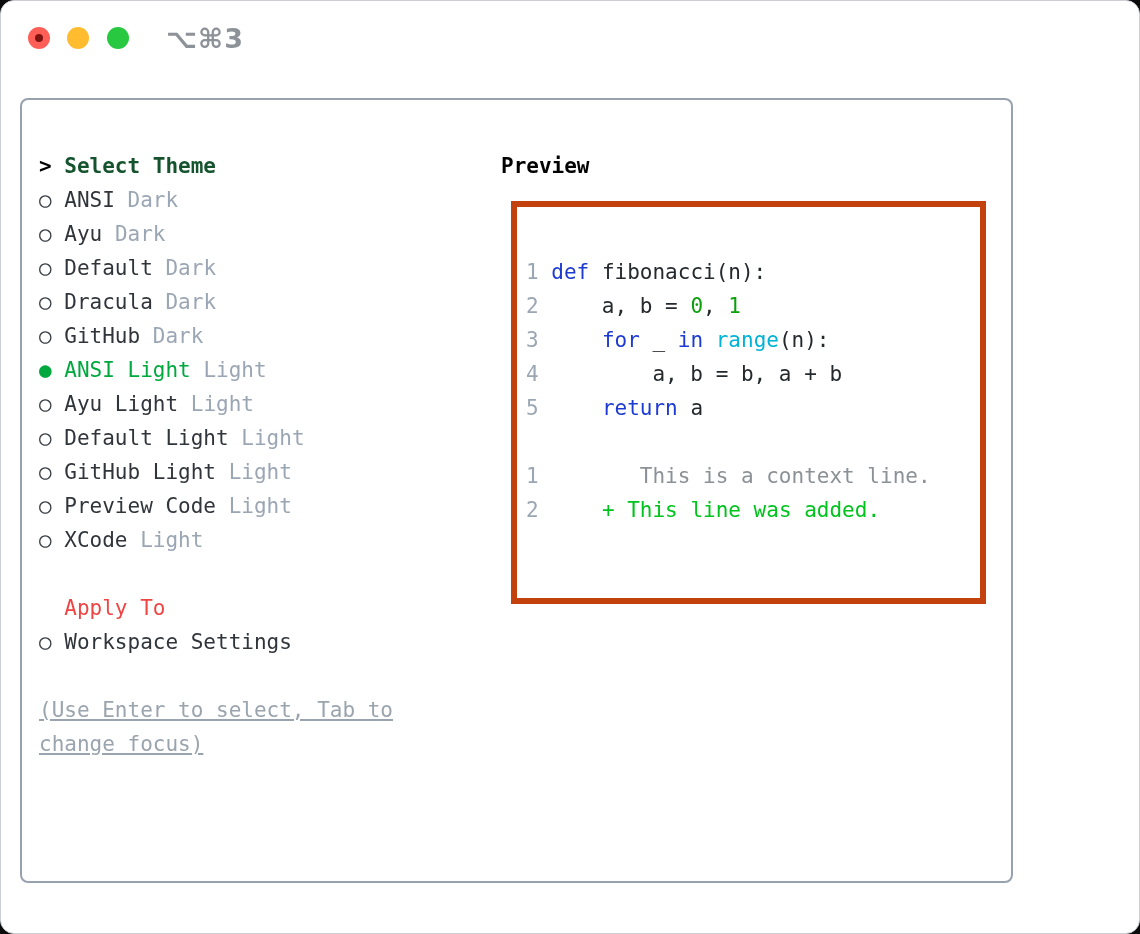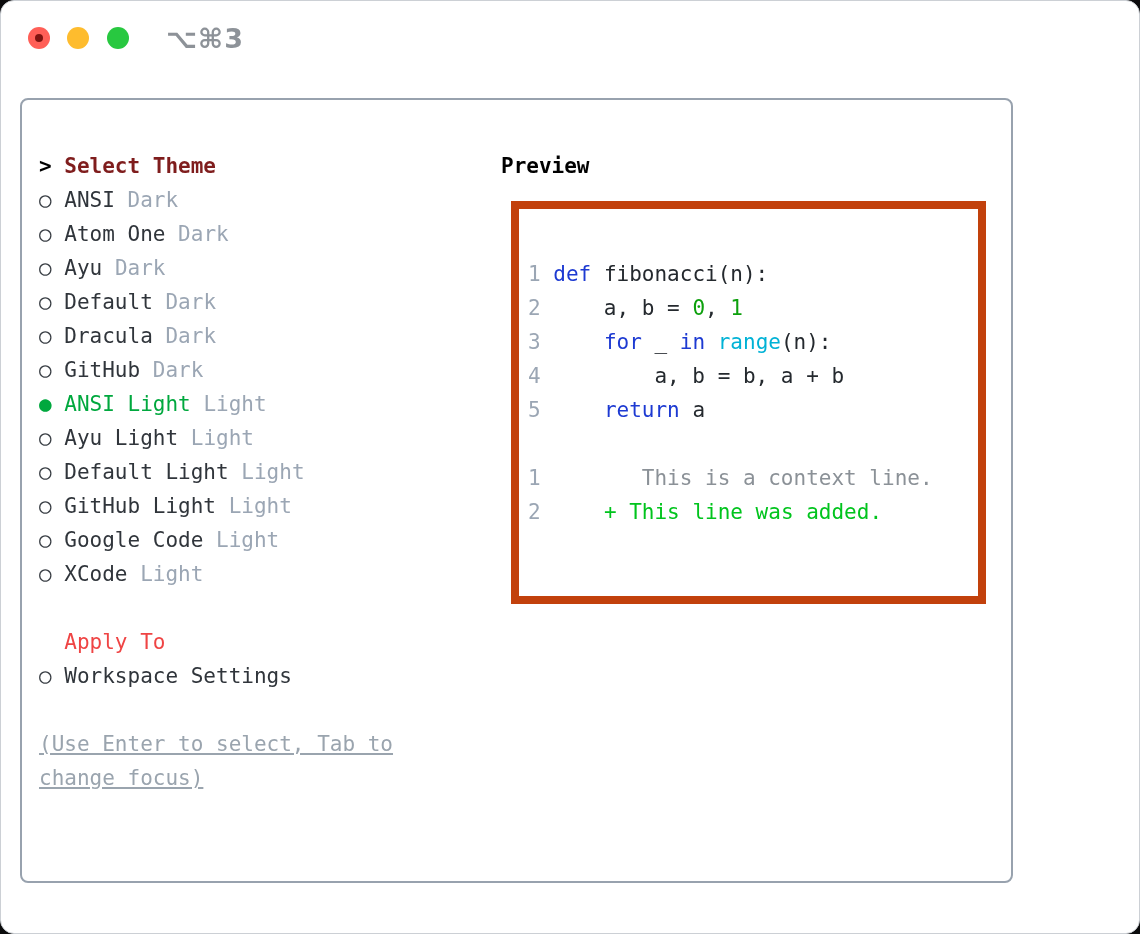--- a/index.html
+++ b/index.html
@@ -29,32 +29,32 @@
     color:var(--title-gray);letter-spacing:1px;
   }
   
   .pane{
     position:absolute;left:19px;top:97px;width:993px;height:785px;
     border:2px solid var(--border-gray);border-radius:8px;background:#fff;
   }
   .row{white-space:pre;line-height:34px;height:34px;font-size:21px;color:var(--text-dark);}
   .left{position:absolute;left:17px;top:49px;}
   .prompt{font-weight:bold;color:#000;}
-  .hdr{font-weight:bold;color:#7f1d1d;}
+  .hdr{font-weight:bold;color:#14532d;}
   .hdr2{color:#ef4444;}
   .bullet{color:var(--radio-dark);}
   .row.sel .bullet,.row.sel .nm{color:var(--selection-green);}
   .nm{color:var(--text-dark);text-align:right;}
   .sfx{color:var(--muted-gray);}
   .help .row{color:var(--help-gray);text-decoration:underline;}
   
   .preview-label{position:absolute;left:479px;top:49px;font-weight:bold;color:#000;}
   .codebox{
     position:absolute;left:489px;top:101px;width:475px;height:403px;
-    border:8px solid #c2410c;background:#fff;padding:48px 6px 0 9px;overflow:hidden;
+    border:6px solid #c2410c;background:#fff;padding:48px 6px 0 9px;overflow:hidden;
   }
   .cl{white-space:pre;line-height:34px;height:34px;font-size:21px;color:var(--code-dark);}
   .ln{color:var(--muted-gray);}
   .kw{color:var(--keyword-blue);}
   .bi{color:var(--builtin-cyan);}
   .lit{color:var(--literal-green);}
   .pl{color:var(--code-dark);}
   .del{color:var(--deleted-red);}
   .add{color:var(--added-green);}
   .ctx{color:var(--context-gray);}
@@ -70,30 +70,29 @@
     <span class="tl yellow"></span>
     <span class="tl green"></span>
     <span class="wtitle">⌥⌘3</span>
   </div>
 
   <div class="pane">
     <div class="left">
       <div class="row"><span class="prompt">&gt;</span><span class="hdr"> Select Theme</span></div>
       <div id="theme-list">
           <div class="row"><span class="bullet">○</span><span class="nm"> ANSI</span><span class="sfx"> Dark</span></div>
-          <div class="row"><span class="bullet">○</span><span class="nm"> Atom One</span><span class="sfx"> Dark</span></div>
           <div class="row"><span class="bullet">○</span><span class="nm"> Ayu</span><span class="sfx"> Dark</span></div>
           <div class="row"><span class="bullet">○</span><span class="nm"> Default</span><span class="sfx"> Dark</span></div>
           <div class="row"><span class="bullet">○</span><span class="nm"> Dracula</span><span class="sfx"> Dark</span></div>
           <div class="row"><span class="bullet">○</span><span class="nm"> GitHub</span><span class="sfx"> Dark</span></div>
           <div class="row sel"><span class="bullet">●</span><span class="nm"> ANSI Light</span><span class="sfx"> Light</span></div>
           <div class="row"><span class="bullet">○</span><span class="nm"> Ayu Light</span><span class="sfx"> Light</span></div>
           <div class="row"><span class="bullet">○</span><span class="nm"> Default Light</span><span class="sfx"> Light</span></div>
           <div class="row"><span class="bullet">○</span><span class="nm"> GitHub Light</span><span class="sfx"> Light</span></div>
-          <div class="row"><span class="bullet">○</span><span class="nm"> Google Code</span><span class="sfx"> Light</span></div>
+          <div class="row"><span class="bullet">○</span><span class="nm"> Preview Code</span><span class="sfx"> Light</span></div>
           <div class="row"><span class="bullet">○</span><span class="nm"> XCode</span><span class="sfx"> Light</span></div>
         </div>
       <div class="row"> </div>
       <div class="row"><span class="hdr2" id="apply-title">  Apply To</span></div>
       <div id="apply-list">
           <div class="row"><span class="bullet">○</span><span class="nm"> Workspace Settings</span></div>
         </div>
       <div class="row"> </div>
       <div class="help">
         <div class="row">(Use Enter to select, Tab to</div>

